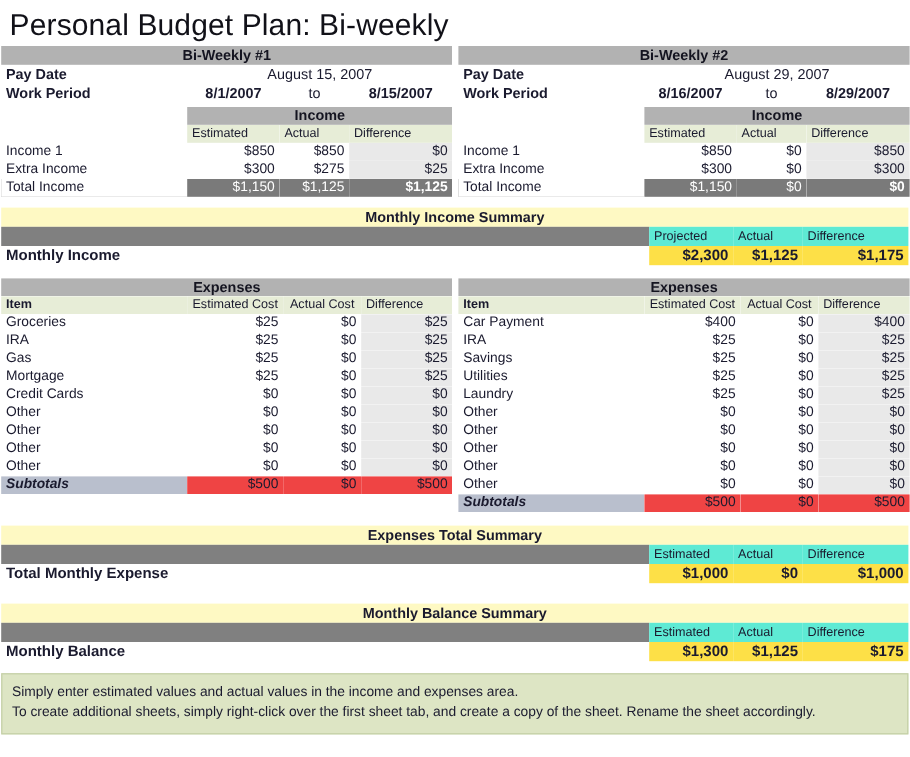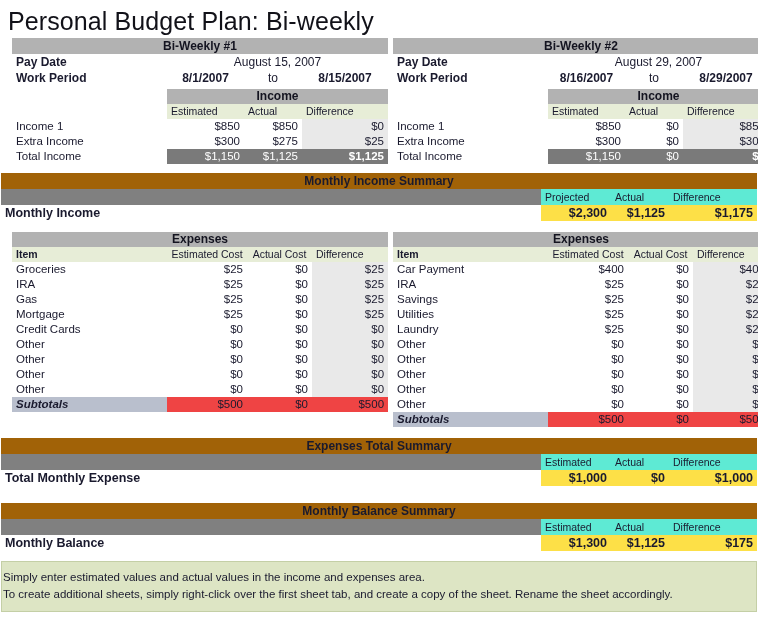--- a/index.html
+++ b/index.html
@@ -49,21 +49,21 @@
   .cell-white { background: #ffffff; }
   .cell-diff  { background: #e9e9e9; }
   .cell-sub   { background: #ef4444; }
   .row-total  { background: #7a7a7a; color: #ffffff; }
   .lbl-sub    { background: #b9bfcd; font-style: italic; font-weight: bold; }
   .num        { text-align: right; }
   .ctr        { text-align: center; }
   .b          { font-weight: bold; }
 
   
-  .cols { display: flex; gap: 5px; padding: 0 12px; }
+  .cols { display: flex; gap: 5px; padding: 0 1px; }
   .col  { width: 376px; }
 
   
   table.pay td { height: 16px; line-height: 16px; font-size: 12px; }
   .pay-lbl { font-weight: bold; margin-top: 33px; }
   .pay-date { text-align: center; }
   .pay-range { text-align: center; font-weight: bold; }
 
   
   col.c-item { width: 155px; }
@@ -84,33 +84,33 @@
   col.p-b    { width: 86px; }
 
   
   .summary { width: 756px; margin: 0 1px 7px 1px; }
   table.sum { border-collapse: collapse; table-layout: fixed; width: 100%; font-size: 11.5px; }
   table.sum td { padding: 0 4px; height: 16px; line-height: 16px; white-space: nowrap; }
   col.s-pad  { width: 540px; }
   col.s-p    { width: 70px; }
   col.s-a    { width: 58px; }
   col.s-d    { width: 88px; }
-  .sum-title { background: #a16207; font-weight: bold; text-align: center; font-size: 12px; height: 17px; }
+  .sum-title { background: #fef9c3; font-weight: bold; text-align: center; font-size: 12px; height: 17px; }
   .sum-hdr-blank { background: #808080; }
   .sum-hdr-lbl { background: #5eead4; font-size: 10.5px; text-align: left; }
   .sum-row-lbl { background: #ffffff; text-align: left; font-weight: bold; font-size: 12.5px; }
   .sum-val { background: #fde047; text-align: right; font-weight: bold; font-size: 12.5px; }
 
   
   .note {
     margin: 10px 1px 0 1px;
     width: 756px;
     background: #dde5c4;
     border: 1px solid #c4cfa6;
-    padding: 7px 8px 8px 1px;
+    padding: 7px 8px 8px 8px;
     font-size: 11.5px;
     line-height: 17px;
     color: #1a1a2e;
   }
   .note div { white-space: nowrap; }
 
   .sep { height: 3px; }
 </style>
 </head>
 <body>

